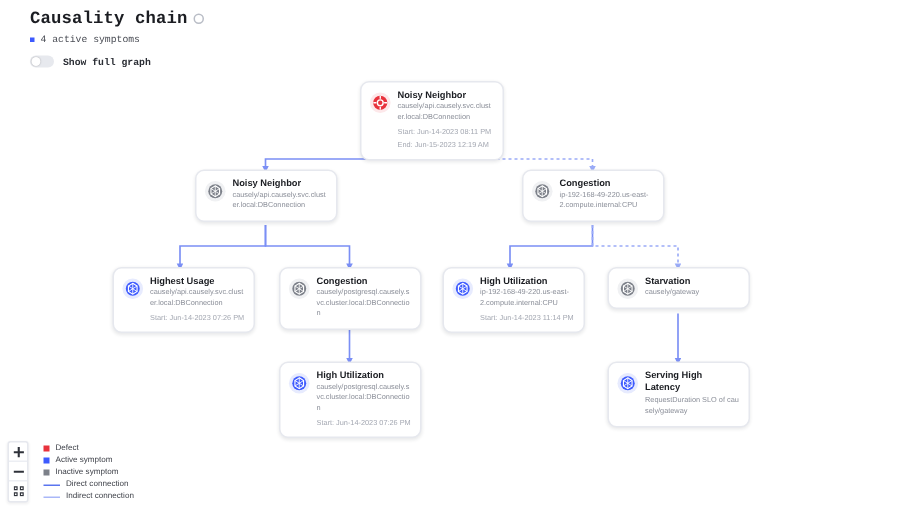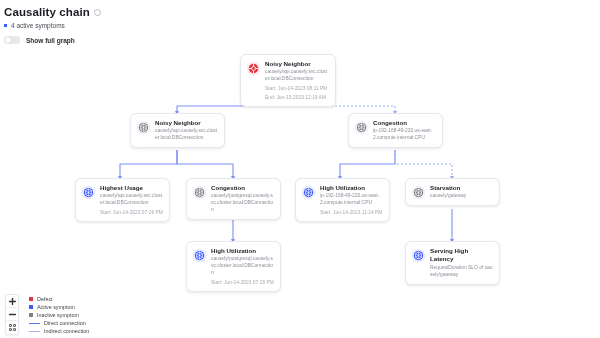--- a/index.html
+++ b/index.html
@@ -5,21 +5,21 @@
   * { box-sizing: border-box; margin: 0; padding: 0; }
   html, body {
     width: 600px; height: 338px;
     background: #ffffff;
     font-family: "Liberation Sans", sans-serif;
     overflow: hidden;
   }
   #root { position: relative; width: 600px; height: 338px; }
 
   
-  .hdr { position: absolute; left: 4px; top: 6px; }
+  .hdr { position: absolute; left: 20px; top: 6px; font-family: Liberation Mono, monospace; }
   .hdr-title-row { display: flex; align-items: center; gap: 4px; }
   .hdr-title { font-size: 11.5px; font-weight: bold; color: #1b1d22; letter-spacing: .1px; }
   .info-icon { width: 7px; height: 7px; border-radius: 50%; border: 1px solid #b9bdc6; }
   .hdr-sub { display: flex; align-items: center; gap: 4px; margin-top: 4px; }
   .hdr-dot { width: 3px; height: 3px; background: #3d5afe; }
   .hdr-sub-text { font-size: 6.5px; color: #4a4d55; }
   .toggle-row { display: flex; align-items: center; gap: 6px; margin-top: 7px; }
   .toggle {
     width: 16px; height: 8px; border-radius: 5px;
     background: #e7e9ee; position: relative; flex: 0 0 auto;

